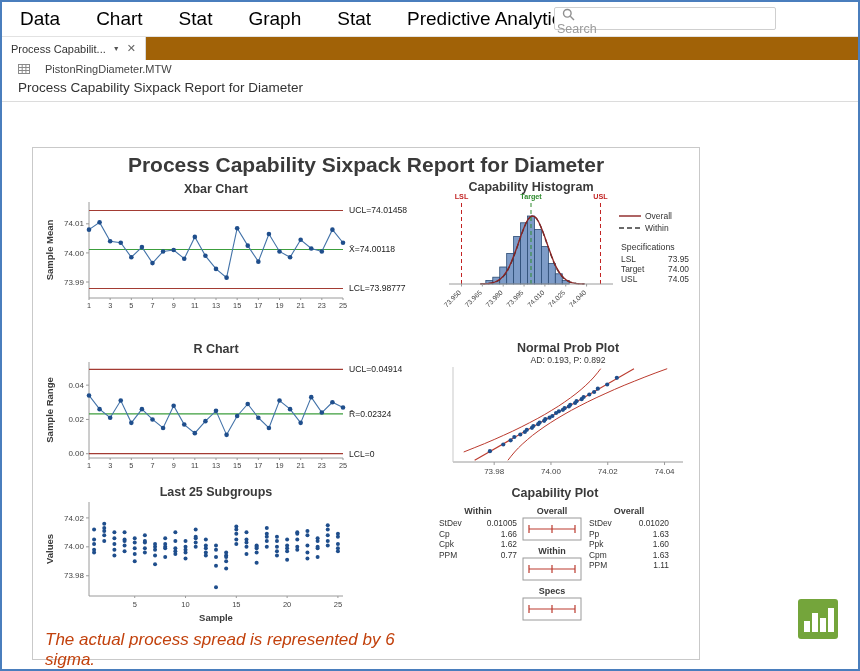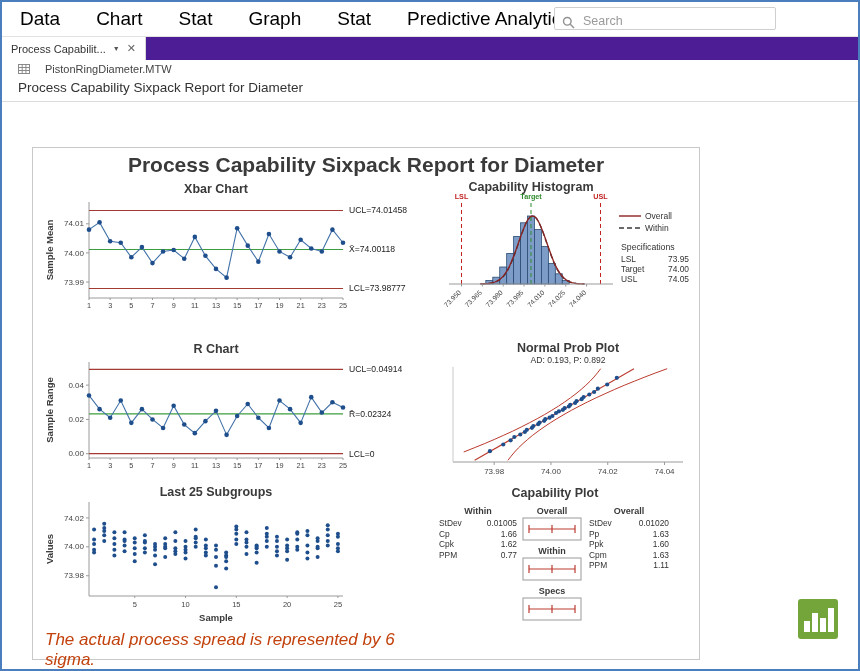--- a/index.html
+++ b/index.html
@@ -1,25 +1,25 @@
 <!DOCTYPE html>
 <html><head>
 <meta charset="utf-8">
 <style>
   html,body{margin:0;padding:0;background:#fff;font-family:"Liberation Sans",sans-serif;}
   .window{position:relative;width:856px;height:667px;border:2px solid #4a7ebd;background:#fff;overflow:hidden;}
   
   .menubar{position:absolute;left:0;top:0;right:0;height:34px;background:#fff;display:flex;align-items:center;}
   .menu-item{padding:0 18px;font-size:19px;color:#000000;white-space:nowrap;cursor:default;}
-  .searchbox{position:absolute;left:552px;top:5px;width:222px;height:23px;border:1px solid #cfcfcf;border-radius:2px;background:#fff;display:flex;align-items:flex-end;box-sizing:border-box;}
+  .searchbox{position:absolute;left:552px;top:5px;width:222px;height:23px;border:1px solid #cfcfcf;border-radius:2px;background:#fff;display:flex;align-items:flex-start;box-sizing:border-box;flex-direction:column;}
   .searchbox svg{margin:0 6px 0 7px;flex:none;}
   .searchbox input{border:none;outline:none;flex:1;font-size:12.5px;color:#555;font-family:"Liberation Sans",sans-serif;background:transparent;}
   .searchbox input::placeholder{color:#9a9a9a;}
   
-  .tabrow{position:absolute;left:0;top:34px;right:0;height:23px;background:#4c1d95;border-top:1px solid #e2e2e2;}
+  .tabrow{position:absolute;left:0;top:34px;right:0;height:23px;background:#a16207;border-top:1px solid #e2e2e2;}
   .tab{position:absolute;left:0;top:0;height:23px;background:#fff;display:inline-flex;align-items:center;gap:7px;padding:0 9px;font-size:11px;color:#333;border-right:1px solid #d9d9d9;}
   .tab .caret{font-size:7px;color:#555;}
   .tab .close{font-size:11px;color:#666;}
   
   .wsrow{position:absolute;left:16px;top:61px;display:flex;align-items:center;gap:15px;font-size:11px;color:#444;}
   .heading{position:absolute;left:16px;top:78px;font-size:13.5px;color:#333;}
   .sep{position:absolute;left:0;right:0;top:99px;border-top:1px solid #dcdcdc;}
   
   .graphbox{position:absolute;left:30px;top:145px;width:666px;height:511px;border:1px solid #c9c9c9;background:#fff;}
   .report-title{position:absolute;left:0;top:5px;width:100%;text-align:center;font-size:21px;font-weight:bold;color:#3a3a3a;}

